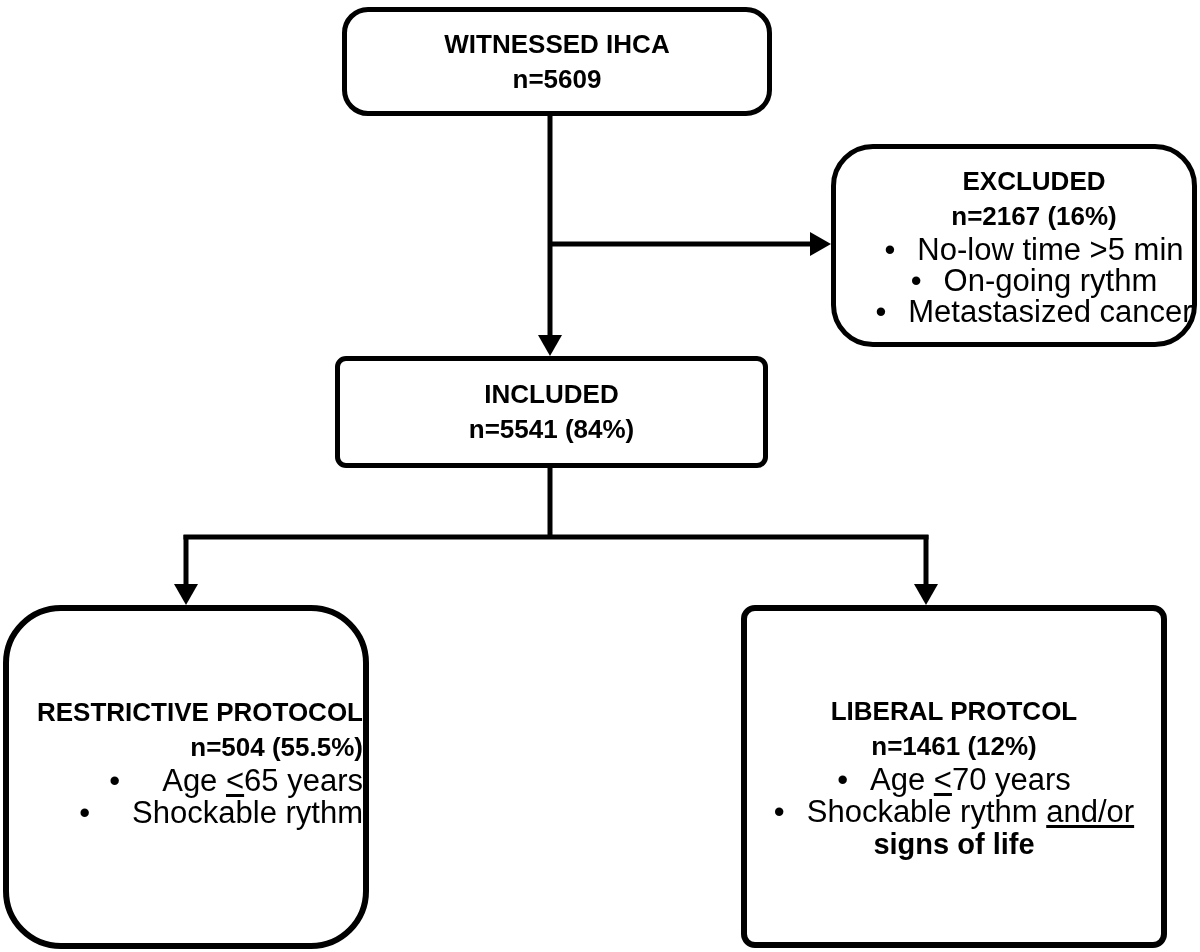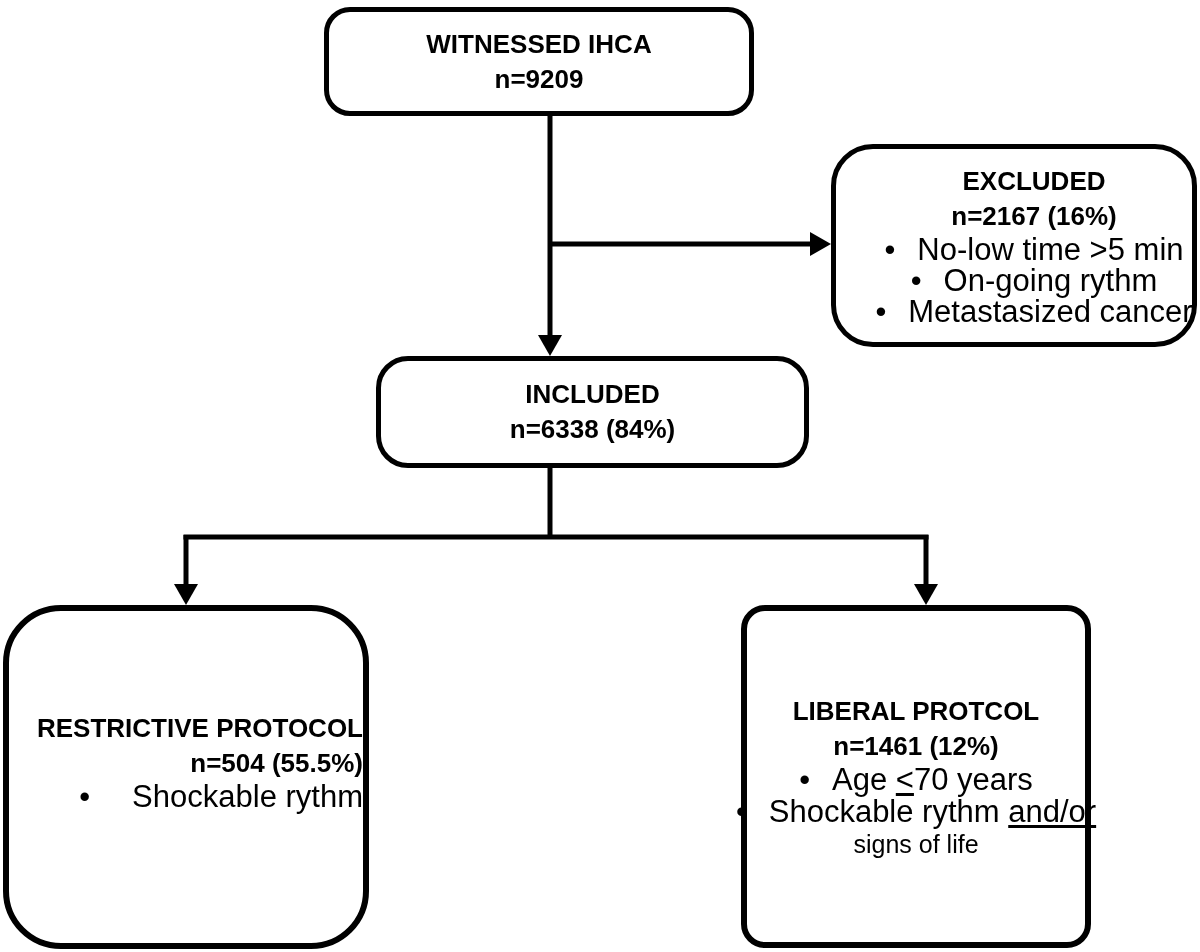--- a/index.html
+++ b/index.html
@@ -40,48 +40,47 @@
     box-sizing: border-box;
     background: #ffffff;
     border: 5px solid #000000;
     display: flex;
     flex-direction: column;
     justify-content: center;
     align-items: center;
     text-align: center;
   }
   #witnessed-box {
-    left: 324px; top: 7px;
+    left: 342px; top: 7px;
     width: 430px; height: 109px;
     border-radius: 26px;
   }
   #excluded-box {
     left: 831px; top: 144px;
     width: 366px; height: 203px;
     border-radius: 42px;
     padding-left: 40px;
   }
   #included-box {
     left: 335px; top: 356px;
     width: 433px; height: 112px;
-    border-radius: 32px;
-    margin-left: 41px;
+    border-radius: 11px;
   }
   #restrictive-box {
     left: 3px; top: 605px;
     width: 366px; height: 344px;
     border-radius: 58px;
     border-width: 6px;
     padding-bottom: 30px;
     align-items: flex-end;
   }
   #liberal-box {
     left: 741px; top: 605px;
-    width: 350px; height: 343px;
-    border-radius: 24px;
+    width: 426px; height: 343px;
+    border-radius: 14px;
     border-width: 6px;
   }
   .box-title, .box-count {
     font-size: 26px;
     font-weight: 700;
     line-height: 35px;
     white-space: nowrap;
   }
   .bullet-line {
     font-size: 31px;
@@ -97,22 +96,22 @@
     margin-right: 22px;
   }
   .wide-gap .bullet-dot {
     margin-right: 42px;
   }
   .ul {
     text-decoration: underline;
     text-underline-offset: 3px;
   }
   .cont-line {
-    font-size: 25px;
-    font-weight: 400;
+    font-size: 29px;
+    font-weight: 700;
     line-height: 32px;
     white-space: nowrap;
   }
 </style>
 </head>
 <body>
 
 <div class="canvas">
 
   <svg class="connectors" viewBox="0 0 1200 952" xmlns="http://www.w3.org/2000/svg">
@@ -123,39 +122,40 @@
     <line x1="550" y1="466" x2="550" y2="539"></line>
     <line x1="183.5" y1="537" x2="928.5" y2="537"></line>
     <line x1="186" y1="535" x2="186" y2="589"></line>
     <polygon points="186,605 174,584 198,584"></polygon>
     <line x1="926" y1="535" x2="926" y2="589"></line>
     <polygon points="926,605 914,584 938,584"></polygon>
   </svg>
 
   <div class="box" id="witnessed-box">
     <div class="box-title">WITNESSED IHCA</div>
-    <div class="box-count">n=9209</div>
+    <div class="box-count">n=5609</div>
   </div>
 
   <div class="box" id="excluded-box">
     <div class="box-title">EXCLUDED</div>
     <div class="box-count">n=2167 (16%)</div>
     <div class="bullet-line"><span class="bullet-dot">•</span><span>No-low time &gt;5 min</span></div>
     <div class="bullet-line"><span class="bullet-dot">•</span><span>On-going rythm</span></div>
     <div class="bullet-line"><span class="bullet-dot">•</span><span>Metastasized cancer</span></div>
   </div>
 
   <div class="box" id="included-box">
     <div class="box-title">INCLUDED</div>
-    <div class="box-count">n=6338 (84%)</div>
+    <div class="box-count">n=5541 (84%)</div>
   </div>
 
   <div class="box bottom wide-gap" id="restrictive-box">
     <div class="box-title">RESTRICTIVE PROTOCOL</div>
     <div class="box-count">n=504 (55.5%)</div>
+    <div class="bullet-line"><span class="bullet-dot">•</span><span><span>Age </span><span class="ul">&lt;</span><span>65 years</span></span></div>
     <div class="bullet-line"><span class="bullet-dot">•</span><span>Shockable rythm</span></div>
   </div>
 
   <div class="box bottom" id="liberal-box">
     <div class="box-title">LIBERAL PROTCOL</div>
     <div class="box-count">n=1461 (12%)</div>
     <div class="bullet-line"><span class="bullet-dot">•</span><span><span>Age </span><span class="ul">&lt;</span><span>70 years</span></span></div>
     <div class="bullet-line"><span class="bullet-dot">•</span><span><span>Shockable rythm </span><span class="ul">and/or</span></span></div>
     <div class="cont-line">signs of life</div>
   </div>

